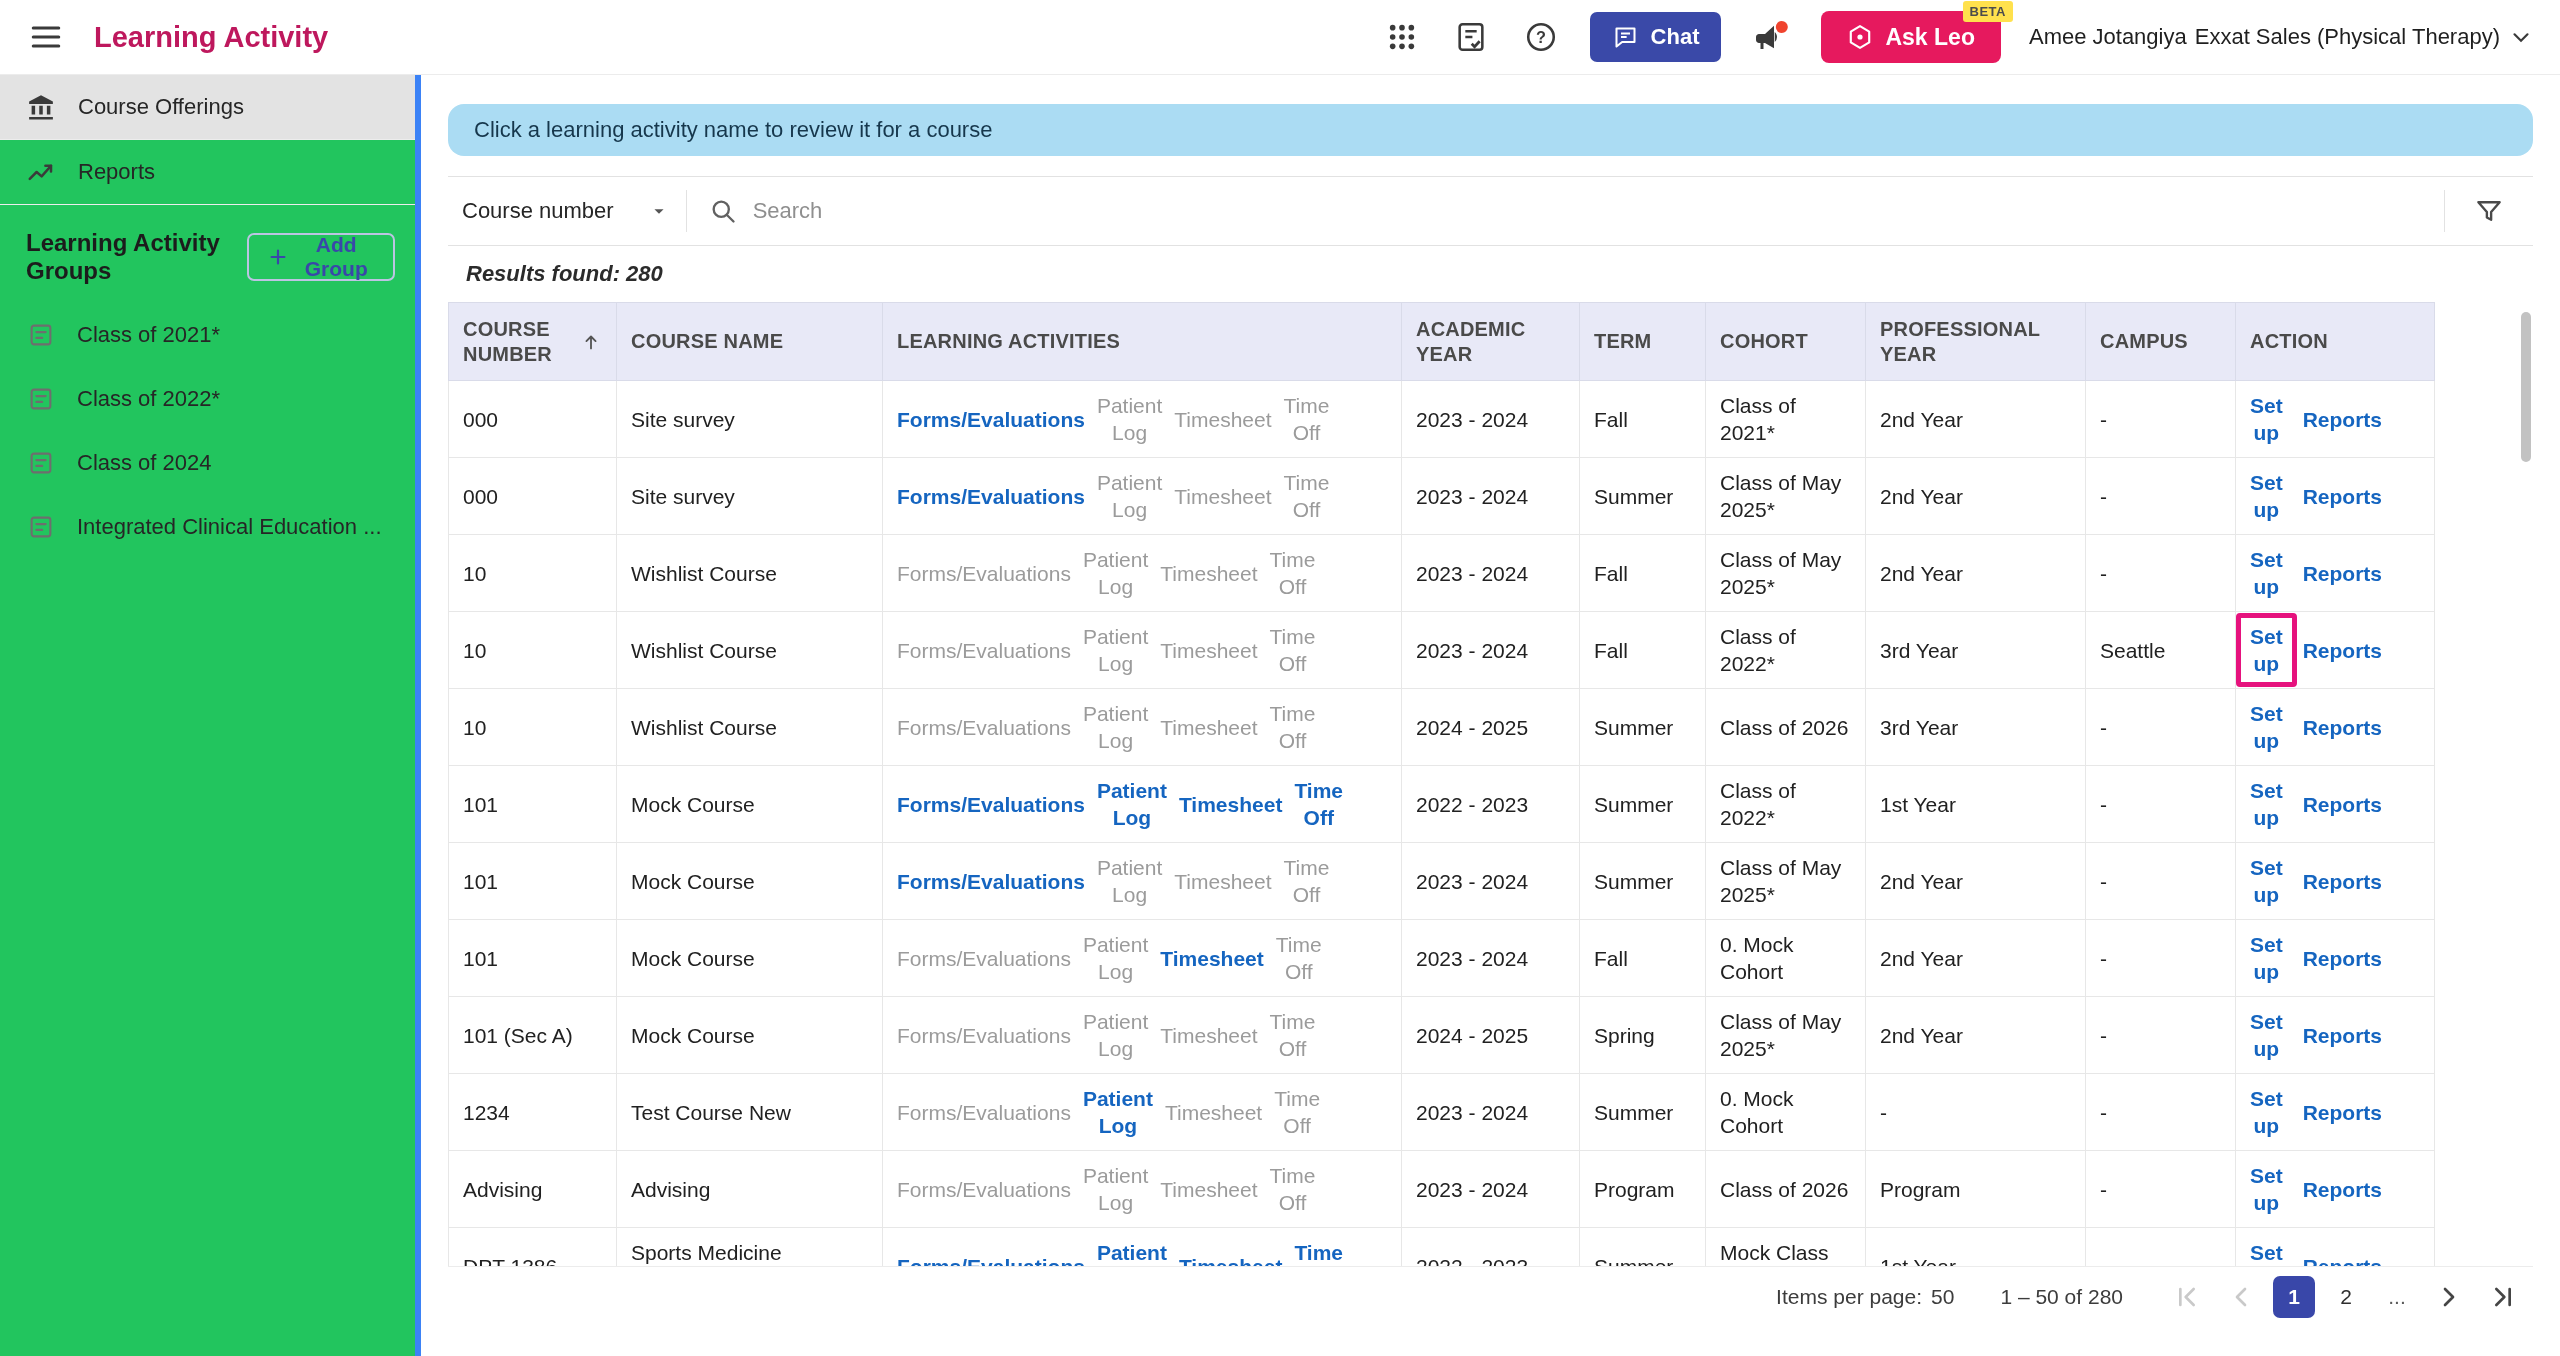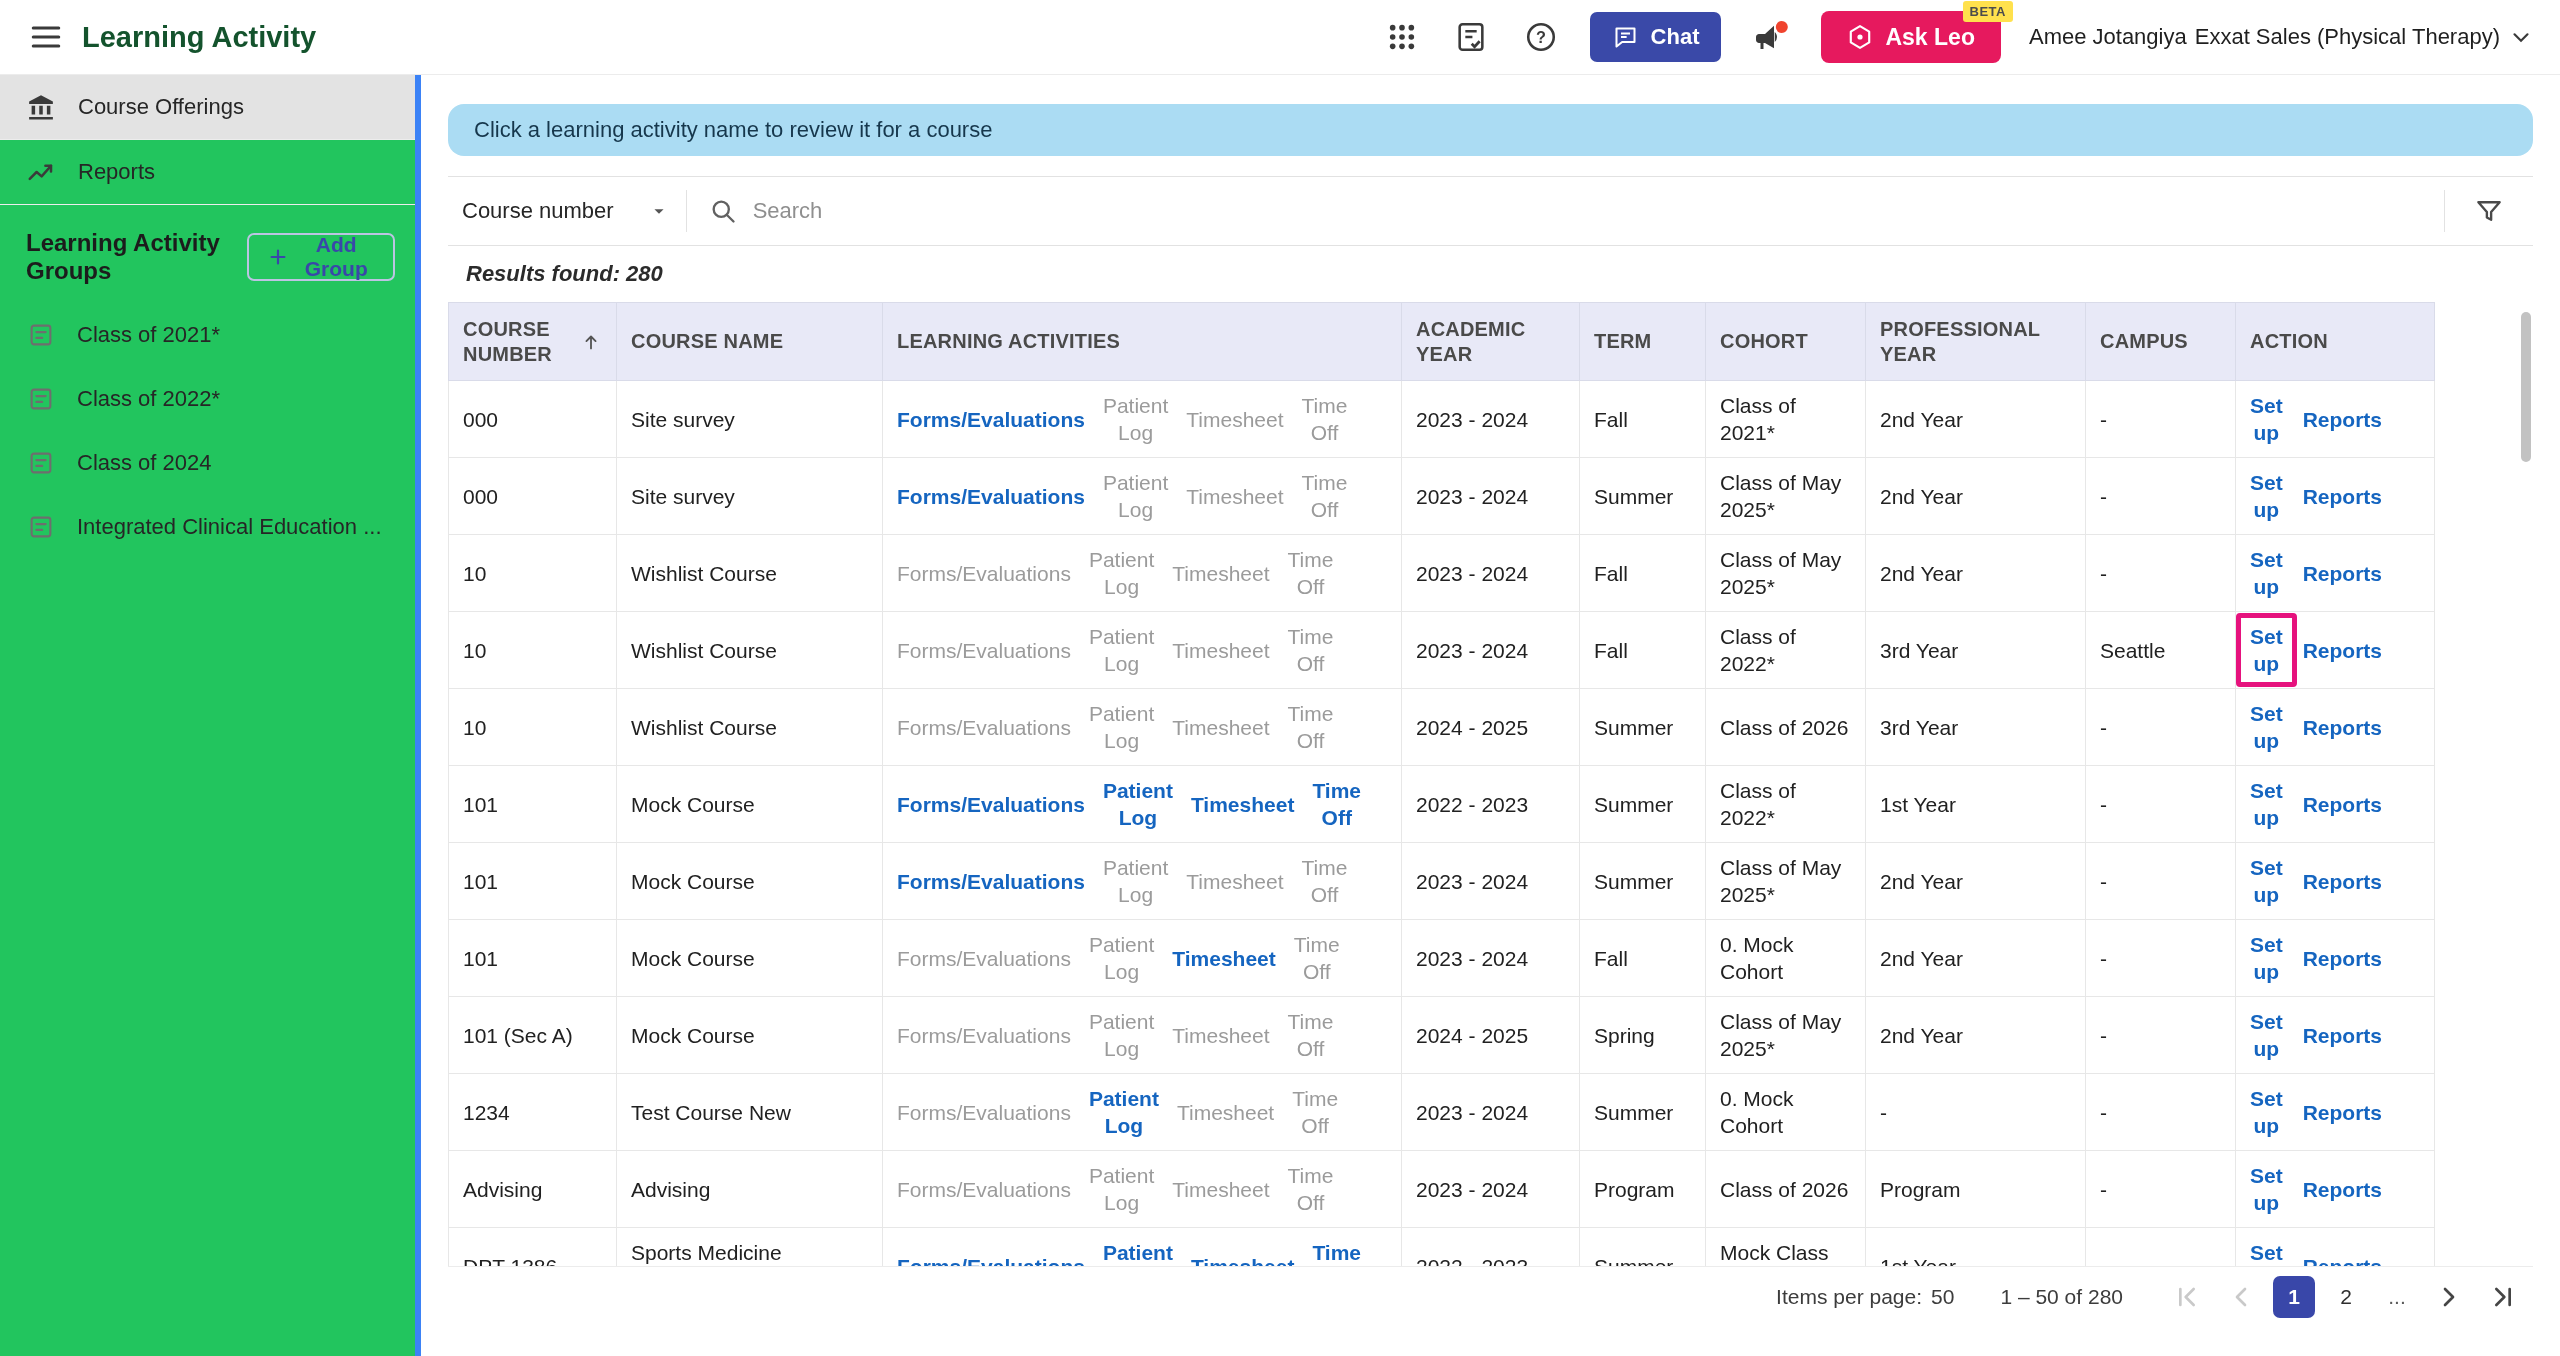--- a/index.html
+++ b/index.html
@@ -4,21 +4,21 @@
 <style>
   *{box-sizing:border-box;margin:0;padding:0}
   html,body{width:2560px;height:1356px;overflow:hidden;background:#fff;
     font-family:"Liberation Sans","DejaVu Sans",sans-serif;color:#212121}
   button{font-family:inherit}
 
   
   .topbar{height:75px;display:flex;align-items:center;padding:0 26px 0 24px;background:#fff;
     border-bottom:1px solid #ececec;position:relative;z-index:3}
   .icon-btn{display:flex;align-items:center;justify-content:center;background:none;border:none;cursor:pointer;padding:4px}
-  .topbar-title{font-size:29px;font-weight:700;margin-left:14px;color:#14532d}
+  .topbar-title{font-size:29px;font-weight:700;margin-left:26px;color:#be185d}
   .topbar-right{margin-left:auto;display:flex;align-items:center;gap:28px}
   .chat-btn{display:flex;align-items:center;gap:12px;background:#3a49a8;color:#fff;border:none;
     border-radius:7px;padding:0 22px;height:50px;font-size:22px;font-weight:700;cursor:pointer}
   .askleo-btn{position:relative;display:flex;align-items:center;gap:12px;background:#e6195e;color:#fff;
     border:none;border-radius:8px;padding:0 26px;height:52px;font-size:23px;font-weight:700;cursor:pointer}
   .beta-badge{position:absolute;top:-10px;right:-12px;background:#ffe14d;color:#4c4c4c;font-size:13px;
     font-weight:700;padding:3px 7px;border-radius:3px;letter-spacing:.5px}
   .user-block{display:flex;align-items:center;gap:8px}
   .user-name,.org-name{font-size:22px;color:#1f1f1f;white-space:nowrap}
 
@@ -55,21 +55,21 @@
 
   
   .table-wrap{flex:1;min-height:0;overflow:hidden;position:relative}
   table{border-collapse:collapse;table-layout:fixed;width:1986px}
   th{background:#e8e9f7;text-align:left;font-size:20px;font-weight:700;color:#4a4a4a;
     padding:10px 14px;border:1px solid #d9dbe9;height:78px;vertical-align:middle;line-height:25px;letter-spacing:.2px}
   td{padding:8px 14px;font-size:21px;border:1px solid #e7e7e7;height:77px;vertical-align:middle;line-height:27px;color:#212121}
   .th-flex{display:flex;align-items:center;gap:8px}
   .link{color:#1565c0;font-weight:700;cursor:pointer}
   .off{color:#9b9b9b}
-  .acts{display:flex;align-items:center;gap:18px}
+  .acts{display:flex;align-items:center;gap:12px}
   .activity{text-align:center}
   .act-1,.act-3{width:min-content}
   .action-links{display:flex;align-items:center;gap:20px}
   .setup{width:min-content;text-align:center}
   .reports{white-space:nowrap}
   .setup-highlight{display:inline-block;border:5px solid #e6127d;border-radius:4px;padding:5px 9px;margin:-10px -14px}
   .scrollbar{position:absolute;top:4px;right:0;width:14px;height:calc(100% - 8px)}
   .scroll-thumb{position:absolute;top:6px;right:2px;width:10px;height:150px;background:#c2c2c2;border-radius:6px}
 
   

